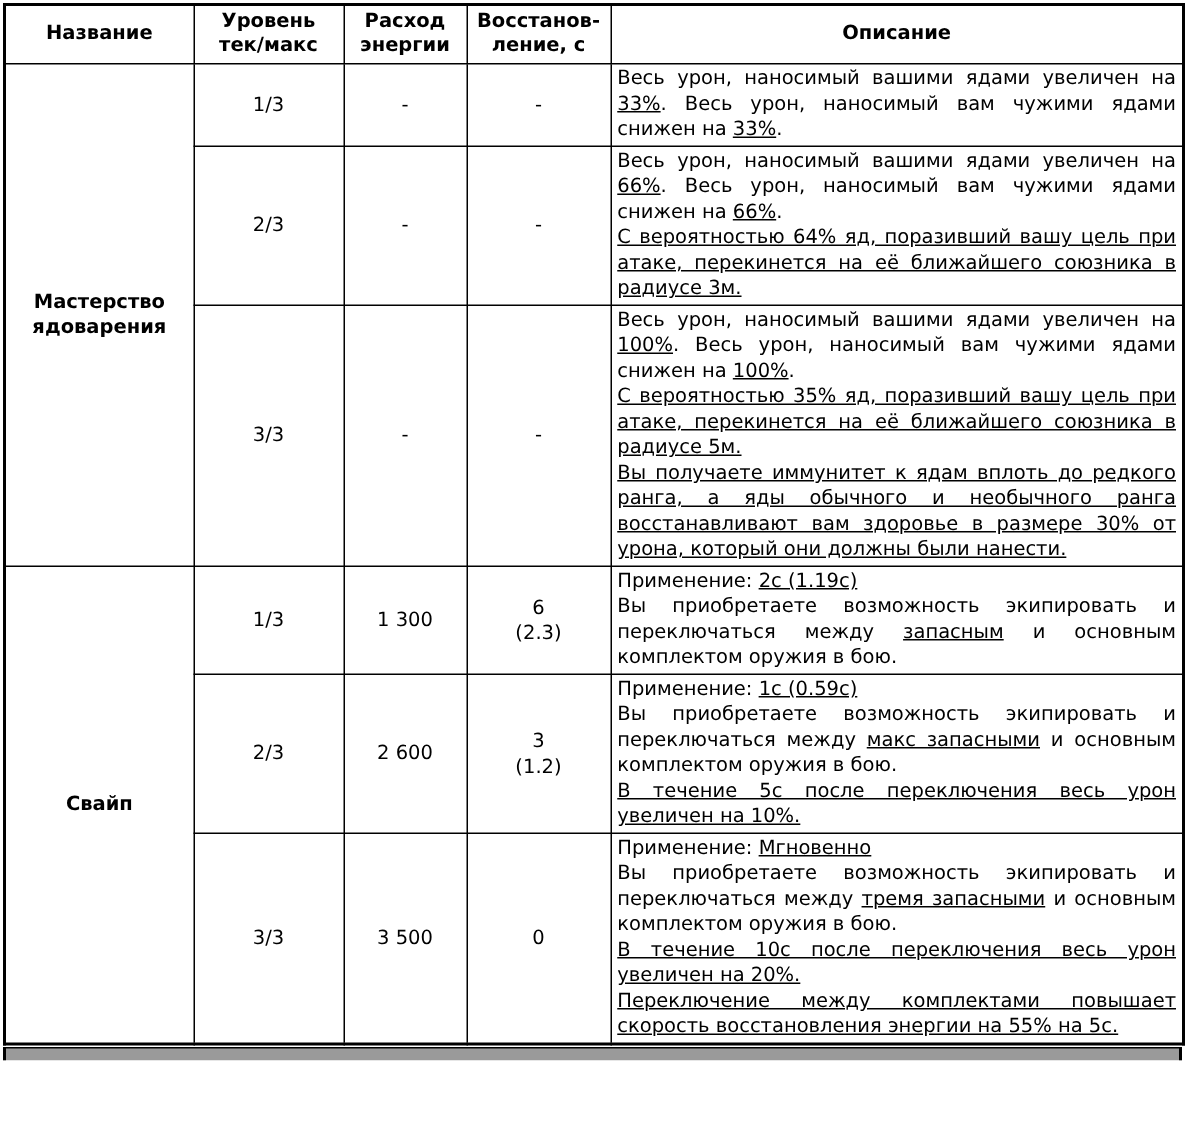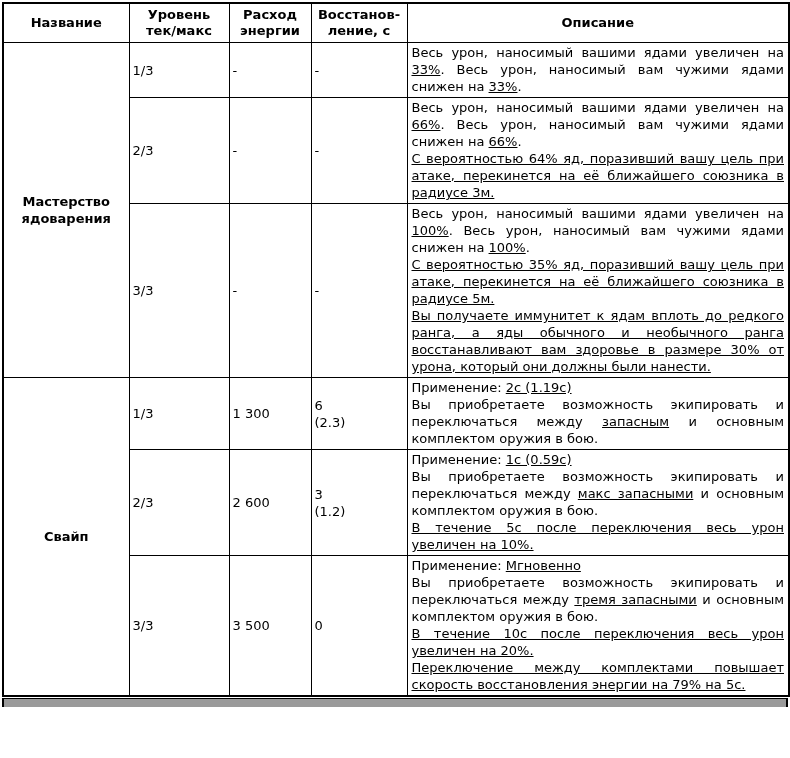--- a/index.html
+++ b/index.html
@@ -40,21 +40,21 @@
     line-height: 16px;
     padding: 3px 2px;
   }
   td.name-cell {
     font-weight: bold;
     text-align: center;
     vertical-align: middle;
     line-height: 17px;
   }
   td.center {
-    text-align: left;
+    text-align: center;
     vertical-align: middle;
     line-height: 17px;
   }
   .pre { white-space: pre-line; }
   td.desc {
     text-align: justify;
     vertical-align: top;
     padding: 1px 4px 2px 4px;
     line-height: 17px;
     margin-top: 25px;
@@ -148,19 +148,19 @@
           </td>
         </tr>
         <tr>
           <td class="center pre">3/3</td>
           <td class="center pre">3 500</td>
           <td class="center pre">0</td>
           <td class="desc">
             <div class="para"><span>Применение: </span><span class="u">Мгновенно</span></div>
             <div class="para"><span>Вы приобретаете возможность экипировать и переключаться между </span><span class="u">тремя запасными</span><span> и основным комплектом оружия в бою.</span></div>
             <div class="para"><span class="u">В течение 10с после переключения весь урон увеличен на 20%.</span></div>
-            <div class="para"><span class="u">Переключение между комплектами повышает скорость восстановления энергии на 79% на 5с.</span></div>
+            <div class="para"><span class="u">Переключение между комплектами повышает скорость восстановления энергии на 55% на 5с.</span></div>
           </td>
         </tr>
       </tbody>
   </table>
   <div class="partial"></div>
 </div>
 
 </body></html>

